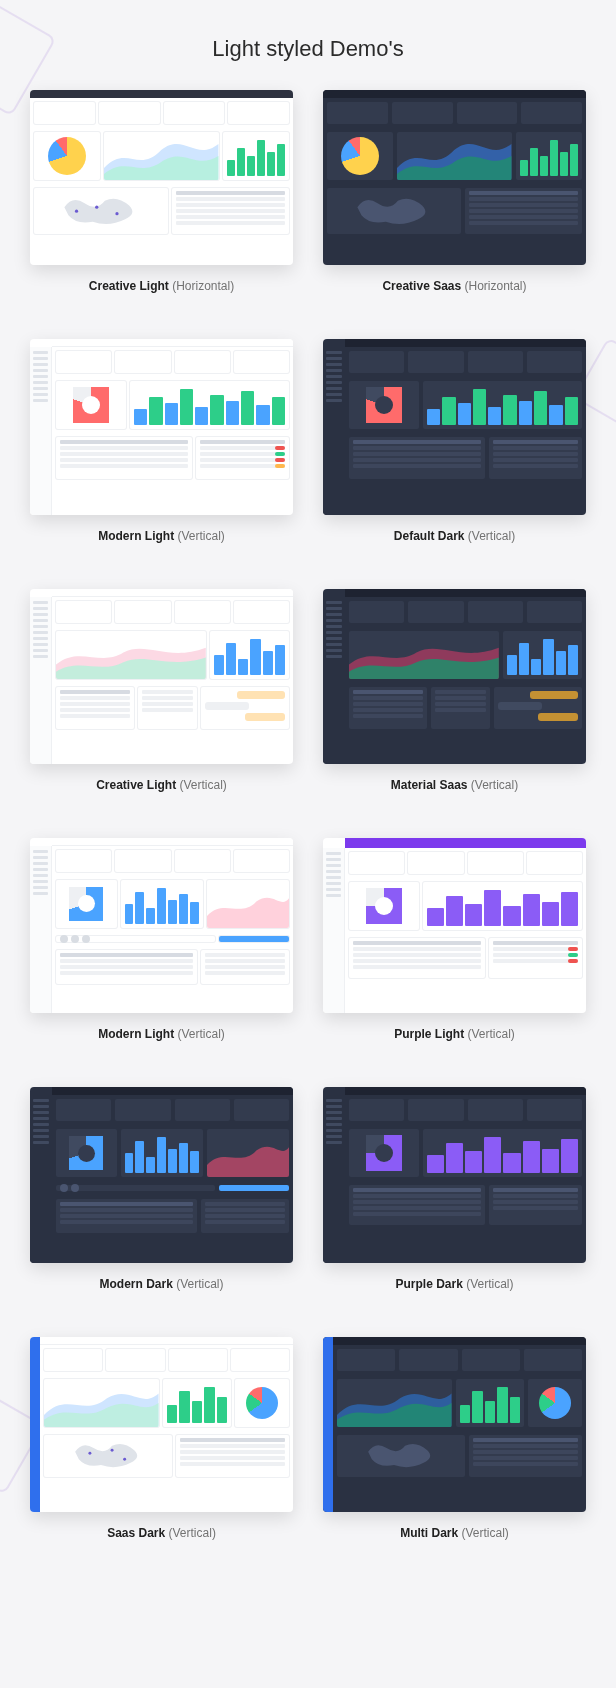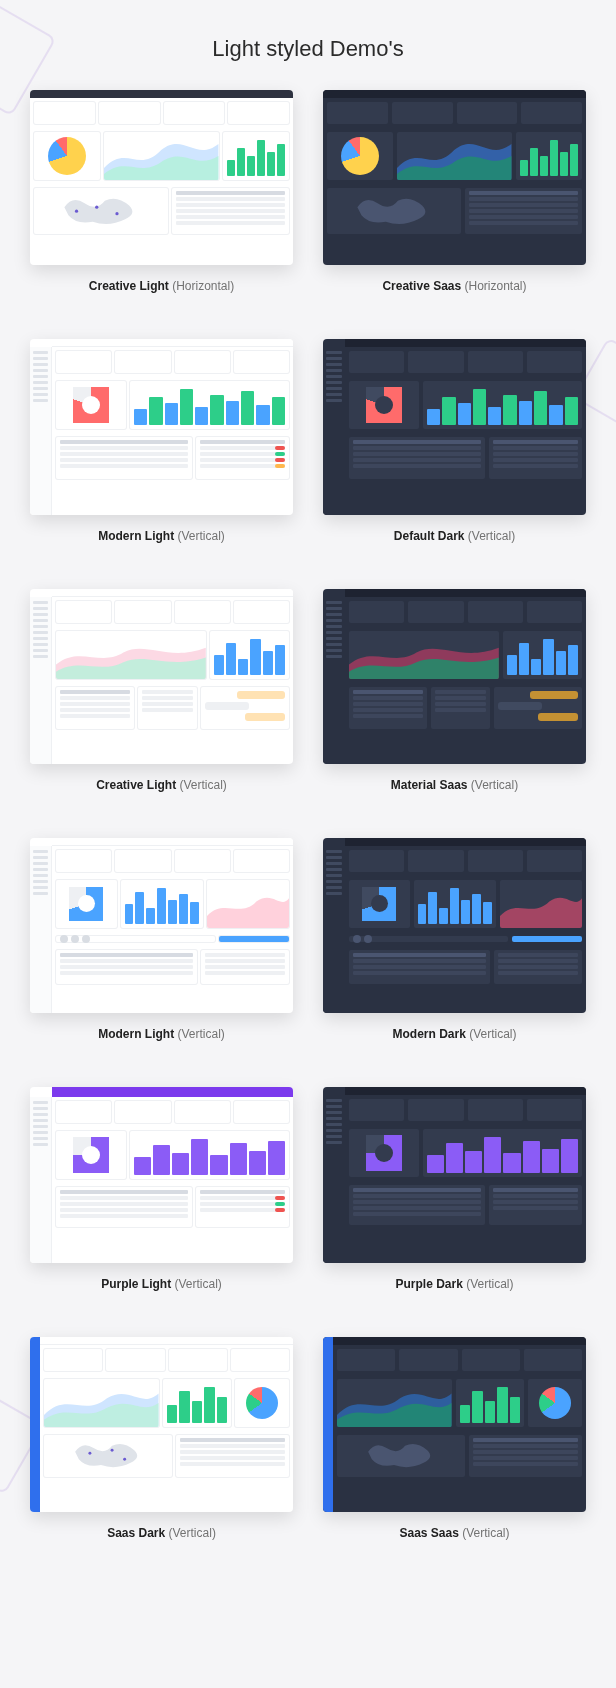--- a/index.html
+++ b/index.html
@@ -532,85 +532,20 @@
             <div></div>
             <div></div>
             <div></div>
           </div>
       </div>
     </div>
     <div class="caption"><b>Modern Light</b> <span class="sub">(<span>Vertical</span>)</span></div>
   </div>
 
   <div class="item">
-    <div class="thumb dark withside">
-      <div class="topbar"></div>
-      <div class="sidebar">
-          <i></i>
-          <i></i>
-          <i></i>
-          <i></i>
-          <i></i>
-          <i></i>
-          <i></i>
-          <i></i>
-        </div>
-      <div class="row">
-          <div class="card stat"></div>
-          <div class="card stat"></div>
-          <div class="card stat"></div>
-          <div class="card stat"></div>
-        </div>
-      <div class="row tallrow">
-        <div class="card" style="flex:0 0 26%;display:flex;align-items:center;justify-content:center;">
-            <div class="donut" style="width:34px;height:34px;background:conic-gradient(#4aa3ff 0 70%, #404a60 70% 100%);"></div>
-          </div>
-        <div class="card" style="flex:0.9;">
-            <div class="bars blue">
-              <span style="height:50%"></span>
-              <span style="height:80%"></span>
-              <span style="height:40%"></span>
-              <span style="height:90%"></span>
-              <span style="height:60%"></span>
-              <span style="height:75%"></span>
-              <span style="height:55%"></span>
-            </div>
-          </div>
-        <div class="card area" style="flex:0.9;">
-            <svg viewBox="0 0 100 40" preserveAspectRatio="none">
-              <path d="M0,30 C20,15 40,32 60,18 C80,8 90,25 100,15 L100,40 L0,40 Z" fill="#a34563"></path>
-            </svg>
-          </div>
-      </div>
-      <div class="row" style="height:14px;">
-          <div class="card" style="display:flex;align-items:center;gap:3px;padding:0 4px;">
-            <span style="width:8px;height:8px;border-radius:50%;background:#4a5570;"></span>
-            <span style="width:8px;height:8px;border-radius:50%;background:#4a5570;"></span>
-          </div>
-          <div class="card" style="background:#4aa3ff;flex:0 0 30%;"></div>
-        </div>
-      <div class="row" style="height:42px;">
-        <div class="card table" style="flex:1;">
-            <div class="hdr"></div>
-            <div></div>
-            <div></div>
-            <div></div>
-          </div>
-        <div class="card table" style="flex:0.6;">
-            <div></div>
-            <div></div>
-            <div></div>
-            <div></div>
-          </div>
-      </div>
-    </div>
-    <div class="caption"><b>Modern Dark</b> <span class="sub">(<span>Vertical</span>)</span></div>
-  </div>
-
-  <div class="item">
     <div class="thumb light withside">
       <div class="purplebar-top"></div>
       <div class="sidebar" style="top:10px;">
           <i></i>
           <i></i>
           <i></i>
           <i></i>
           <i></i>
           <i></i>
           <i></i>
@@ -655,20 +590,85 @@
             <div style="display:flex;justify-content:flex-end;">
               <span class="pill g"></span>
             </div>
             <div style="display:flex;justify-content:flex-end;">
               <span class="pill r"></span>
             </div>
           </div>
       </div>
     </div>
     <div class="caption"><b>Purple Light</b> <span class="sub">(<span>Vertical</span>)</span></div>
+  </div>
+
+  <div class="item">
+    <div class="thumb dark withside">
+      <div class="topbar"></div>
+      <div class="sidebar">
+          <i></i>
+          <i></i>
+          <i></i>
+          <i></i>
+          <i></i>
+          <i></i>
+          <i></i>
+          <i></i>
+        </div>
+      <div class="row">
+          <div class="card stat"></div>
+          <div class="card stat"></div>
+          <div class="card stat"></div>
+          <div class="card stat"></div>
+        </div>
+      <div class="row tallrow">
+        <div class="card" style="flex:0 0 26%;display:flex;align-items:center;justify-content:center;">
+            <div class="donut" style="width:34px;height:34px;background:conic-gradient(#4aa3ff 0 70%, #404a60 70% 100%);"></div>
+          </div>
+        <div class="card" style="flex:0.9;">
+            <div class="bars blue">
+              <span style="height:50%"></span>
+              <span style="height:80%"></span>
+              <span style="height:40%"></span>
+              <span style="height:90%"></span>
+              <span style="height:60%"></span>
+              <span style="height:75%"></span>
+              <span style="height:55%"></span>
+            </div>
+          </div>
+        <div class="card area" style="flex:0.9;">
+            <svg viewBox="0 0 100 40" preserveAspectRatio="none">
+              <path d="M0,30 C20,15 40,32 60,18 C80,8 90,25 100,15 L100,40 L0,40 Z" fill="#a34563"></path>
+            </svg>
+          </div>
+      </div>
+      <div class="row" style="height:14px;">
+          <div class="card" style="display:flex;align-items:center;gap:3px;padding:0 4px;">
+            <span style="width:8px;height:8px;border-radius:50%;background:#4a5570;"></span>
+            <span style="width:8px;height:8px;border-radius:50%;background:#4a5570;"></span>
+          </div>
+          <div class="card" style="background:#4aa3ff;flex:0 0 30%;"></div>
+        </div>
+      <div class="row" style="height:42px;">
+        <div class="card table" style="flex:1;">
+            <div class="hdr"></div>
+            <div></div>
+            <div></div>
+            <div></div>
+          </div>
+        <div class="card table" style="flex:0.6;">
+            <div></div>
+            <div></div>
+            <div></div>
+            <div></div>
+          </div>
+      </div>
+    </div>
+    <div class="caption"><b>Modern Dark</b> <span class="sub">(<span>Vertical</span>)</span></div>
   </div>
 
   <div class="item">
     <div class="thumb dark withside">
       <div class="topbar"></div>
       <div class="sidebar">
           <i></i>
           <i></i>
           <i></i>
           <i></i>
@@ -808,16 +808,16 @@
           </div>
         <div class="card table" style="flex:0.9;">
             <div class="hdr"></div>
             <div></div>
             <div></div>
             <div></div>
             <div></div>
           </div>
       </div>
     </div>
-    <div class="caption"><b>Saas Saas</b> <span class="sub">(<span>Vertical</span>)</span></div>
+    <div class="caption"><b>Multi Dark</b> <span class="sub">(<span>Vertical</span>)</span></div>
   </div>
 
 </div>
 
 </body></html>

